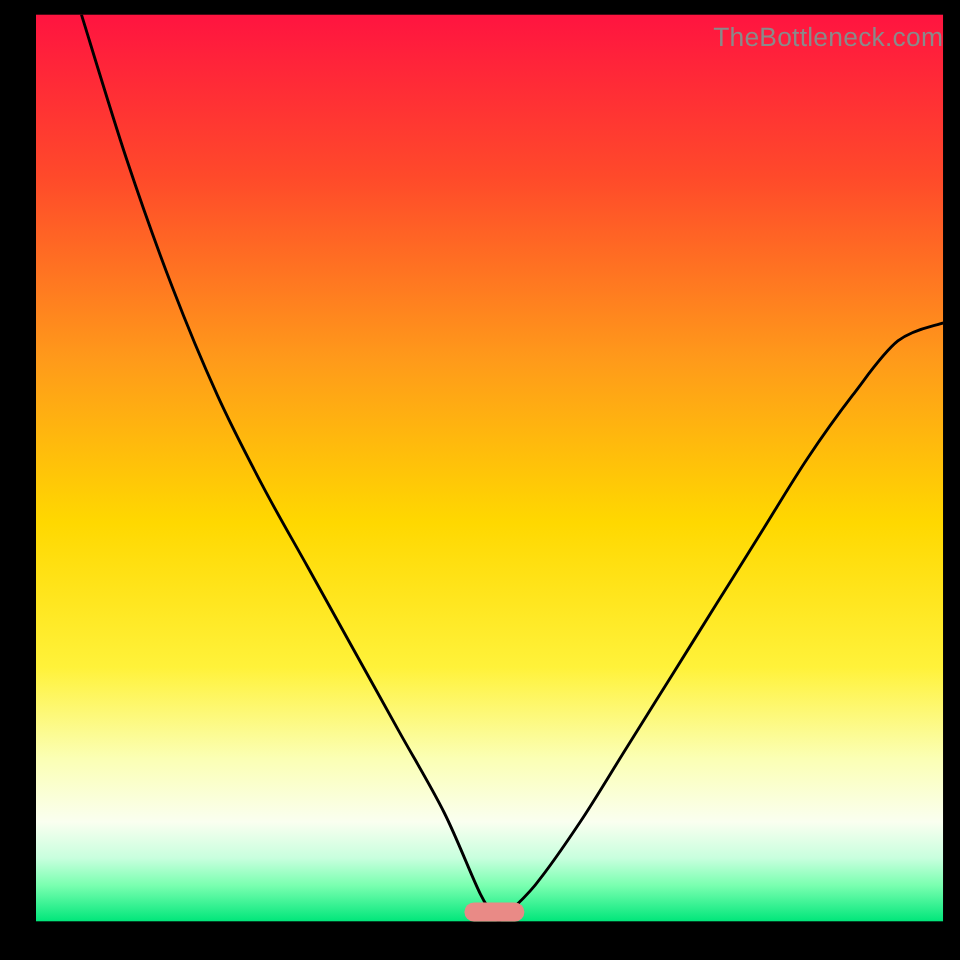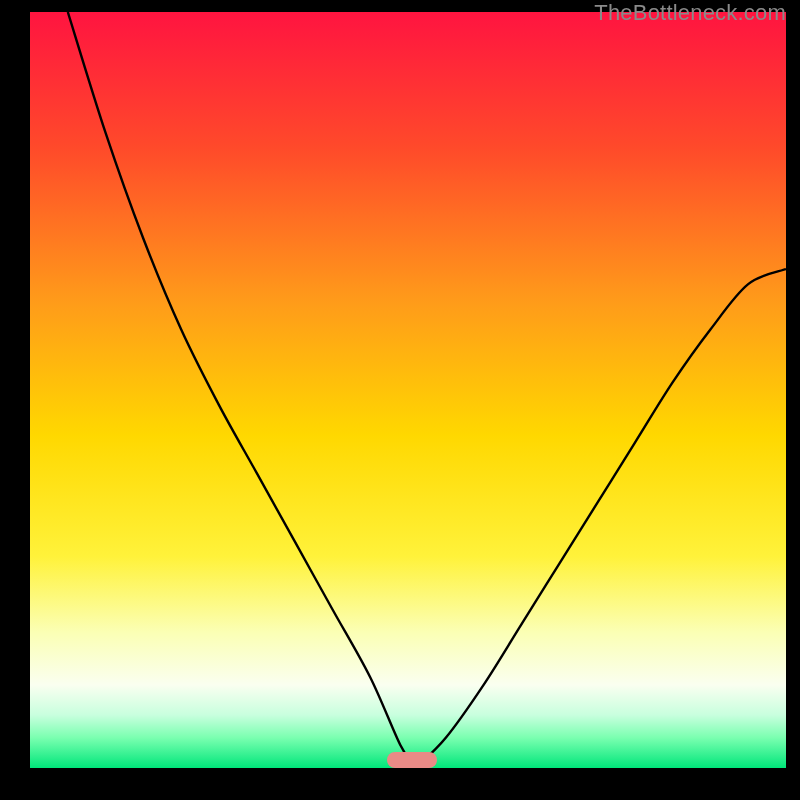--- a/index.html
+++ b/index.html
@@ -21,21 +21,21 @@
   }
   .plot {
     position: absolute;
     left: 0;
     top: 0;
     width: 756px;
     height: 756px;
   }
   .watermark {
     position: absolute;
-    top: 0;
+    top: 18px;
     right: 14px;
     color: #8a8a8a;
     font-size: 22px;
     letter-spacing: 0.2px;
   }
   .marker {
     position: absolute;
     background: #e98a86;
     border-radius: 9px;
     height: 16px;

